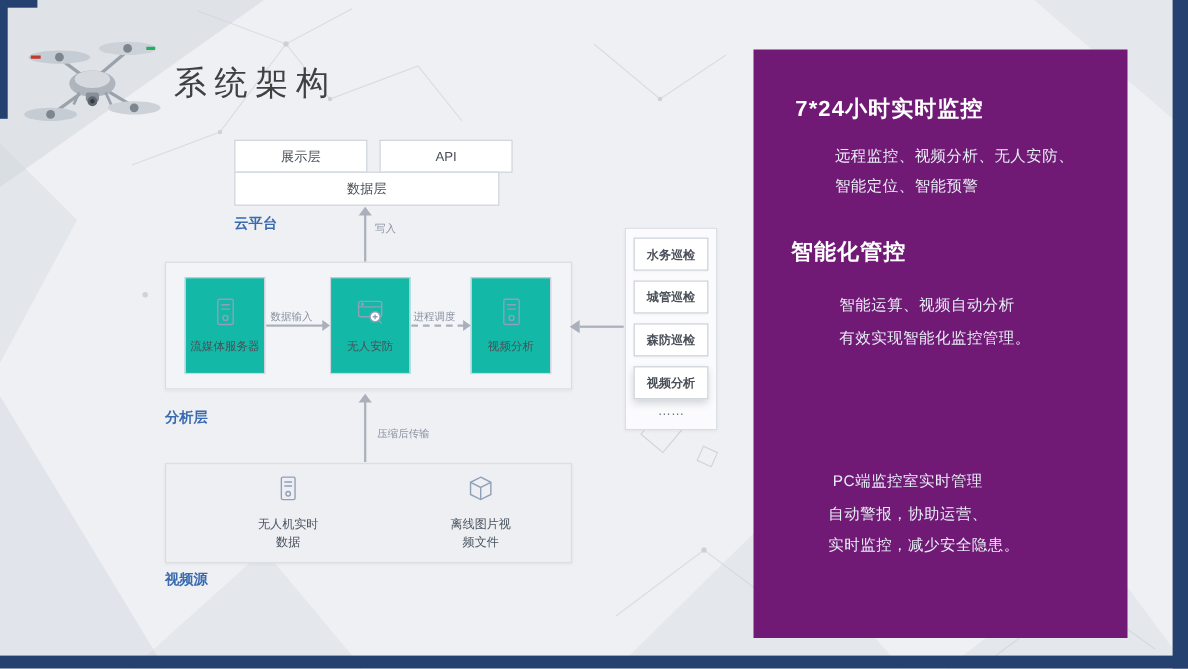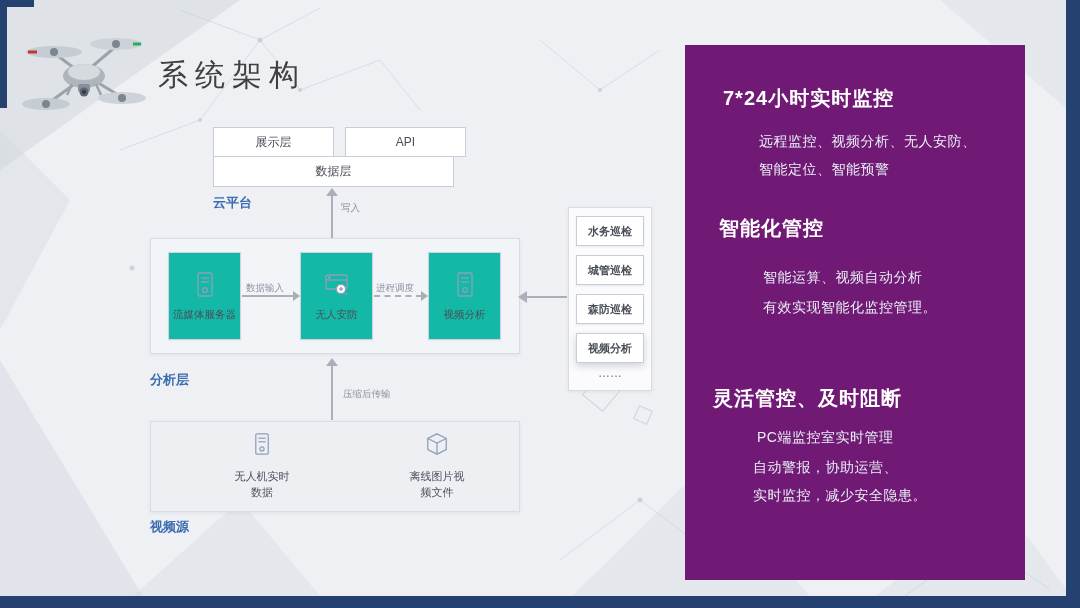--- a/index.html
+++ b/index.html
@@ -244,19 +244,18 @@
 
   <div class="panel">
     <div class="sec-title" style="left:38px; top:40px;">7*24小时实时监控</div>
     <div class="sec-line" style="left:74px; top:88px;">远程监控、视频分析、无人安防、</div>
     <div class="sec-line" style="left:74px; top:116px;">智能定位、智能预警</div>
 
     <div class="sec-title" style="left:34px; top:170px;">智能化管控</div>
     <div class="sec-line" style="left:78px; top:224px;">智能运算、视频自动分析</div>
     <div class="sec-line" style="left:78px; top:254px;">有效实现智能化监控管理。</div>
 
-    <div class="sec-title" style="left:28px; top:340px;">灵活管控、及时阻断</div>
     <div class="sec-line" style="left:72px; top:384px;">PC端监控室实时管理</div>
     <div class="sec-line" style="left:68px; top:414px;">自动警报，协助运营、</div>
     <div class="sec-line" style="left:68px; top:442px;">实时监控，减少安全隐患。</div>
   </div>
 
 </div>
 
 </body></html>

